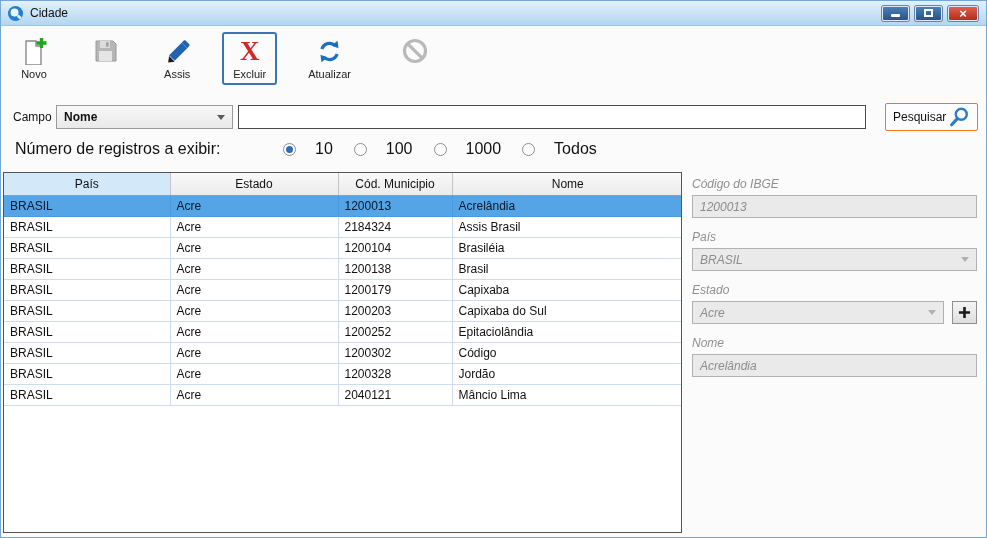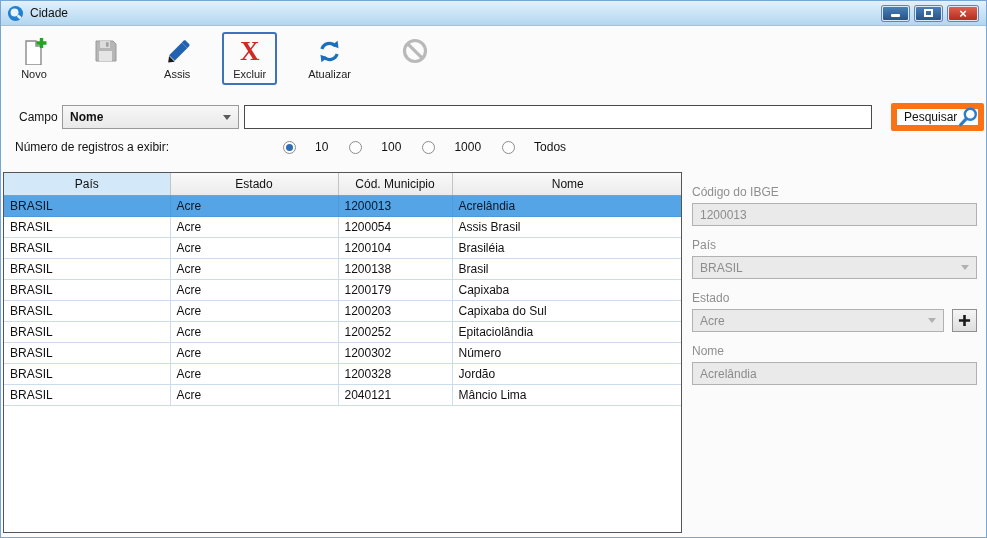--- a/index.html
+++ b/index.html
@@ -29,57 +29,57 @@
     padding: 3px 9px; border: 2px solid transparent; border-radius: 3px; cursor: pointer; min-width: 48px; }
   .tb-btn.focused { border-color: #3c73b9; }
   .tb-icon { width: 28px; height: 28px; display: flex; align-items: center; justify-content: center; }
   .tb-label { font-size: 11px; color: #222; white-space: nowrap; }
   .tb-btn.disabled { cursor: default; gap: 44px; }
   .tb-btn.disabled .tb-label { color: #9b9b9b; }
   .x-glyph { font-family: "Liberation Serif", "DejaVu Serif", serif; font-size: 27px; font-weight: bold;
     color: #cf2b24; line-height: 1; }
 
   
-  .search-row { position: absolute; top: 100px; left: 6px; right: 0; height: 32px; padding-left: 48px; }
+  .search-row { position: absolute; top: 100px; left: 0; right: 0; height: 32px; padding-left: 48px; }
   .campo-label { position: absolute; left: 12px; top: 9px; font-size: 12px; color: #111; }
   .campo-select { position: absolute; left: 55px; top: 4px; width: 177px; height: 24px;
     border: 1px solid #999; background: linear-gradient(#f7f7f7, #e9e9e9);
     display: flex; align-items: center; padding: 0 7px; font-size: 12px; font-weight: bold; color: #111; cursor: pointer; }
   .chev { margin-left: auto; width: 0; height: 0; border-left: 4px solid transparent;
     border-right: 4px solid transparent; border-top: 5px solid #5a5a5a; }
   .search-input { position: absolute; left: 237px; top: 4px; width: 628px; height: 24px;
     border: 1px solid #4a4a4a; background: #fff; font-size: 12px; padding: 0 6px; outline: none; }
   .pesquisar-btn { position: absolute; left: 884px; top: 2px; width: 93px; height: 28px;
-    border: 6px solid #f97316; background: #fdfdfd; border-radius: 2px;
+    border: 1px solid #f97316; background: #fdfdfd; border-radius: 2px;
     display: flex; align-items: center; padding: 0 7px; font-size: 12px; color: #111; cursor: pointer; }
   .pesquisar-btn .mag { margin-left: auto; display: inline-flex; }
 
   
   .records-row { position: absolute; top: 139px; left: 14px; display: flex; align-items: flex-start;
-    font-size: 12px; color: #111; }
+    font-size: 16px; color: #111; }
   .records-label { width: 268px; }
   .radio-opt { display: flex; align-items: center; gap: 19px; cursor: pointer; margin-right: 21px; }
   .radio { width: 13px; height: 13px; border: 1px solid #8c8c8c; border-radius: 50%; background: #fff; position: relative; }
   .radio.checked::after { content: ''; position: absolute; inset: 2px; background: #2e6db4; border-radius: 50%; }
 
   
   .table-wrap { position: absolute; top: 171px; left: 2px; width: 679px; height: 361px;
     border: 1px solid #555; background: #fff; overflow: hidden; }
   table { border-collapse: collapse; table-layout: fixed; width: 100%; font-size: 12px; }
   thead th { height: 22px; background: linear-gradient(#f9f9f9, #ebebeb); border-right: 1px solid #c4c4c4;
     border-bottom: 1px solid #9a9a9a; font-weight: normal; color: #111; text-align: center; }
   thead th:last-child { border-right: none; }
   thead th.sorted { background: #d3e9fa; }
   tbody td { height: 21px; border-right: 1px solid #ccdcec; border-bottom: 1px solid #ccdcec;
     padding: 0 6px; color: #111; white-space: nowrap; overflow: hidden; }
   tbody td:last-child { border-right: none; }
   tbody tr.selected td { background: #54a4e6; border-color: #4a9adc; color: #00182e; }
 
   
-  .detail-panel { position: absolute; top: 184px; left: 691px; width: 285px; }
+  .detail-panel { position: absolute; top: 176px; left: 691px; width: 285px; font-style: italic; }
   .field { margin-bottom: 12px; }
   .field-label { font-size: 12px; color: #8f8f8f; margin-bottom: 4px; }
   .field-input { height: 23px; background: #eaeaea; border: 1px solid #b1b1b1; display: flex;
     align-items: center; padding: 0 7px; font-size: 12px; color: #8c8c8c; }
   .field-select .chev-gray { margin-left: auto; width: 0; height: 0; border-left: 4px solid transparent;
     border-right: 4px solid transparent; border-top: 5px solid #b0b0b0; }
   .estado-row { display: flex; gap: 8px; align-items: center; }
   .estado-row .field-input { flex: 1; }
   .plus-btn { width: 25px; height: 23px; border: 1px solid #8f8f8f; background: linear-gradient(#f5f5f5, #dedede);
     display: flex; align-items: center; justify-content: center; cursor: pointer; flex: none; }
@@ -235,21 +235,21 @@
       <tbody>
           <tr class="selected">
             <td>BRASIL</td>
             <td>Acre</td>
             <td>1200013</td>
             <td>Acrelândia</td>
           </tr>
           <tr>
             <td>BRASIL</td>
             <td>Acre</td>
-            <td>1200054</td>
+            <td>2184324</td>
             <td>Assis Brasil</td>
           </tr>
           <tr>
             <td>BRASIL</td>
             <td>Acre</td>
             <td>1200104</td>
             <td>Brasiléia</td>
           </tr>
           <tr>
             <td>BRASIL</td>
@@ -272,21 +272,21 @@
           <tr>
             <td>BRASIL</td>
             <td>Acre</td>
             <td>1200252</td>
             <td>Epitaciolândia</td>
           </tr>
           <tr>
             <td>BRASIL</td>
             <td>Acre</td>
             <td>1200302</td>
-            <td>Número</td>
+            <td>Código</td>
           </tr>
           <tr>
             <td>BRASIL</td>
             <td>Acre</td>
             <td>1200328</td>
             <td>Jordão</td>
           </tr>
           <tr>
             <td>BRASIL</td>
             <td>Acre</td>

